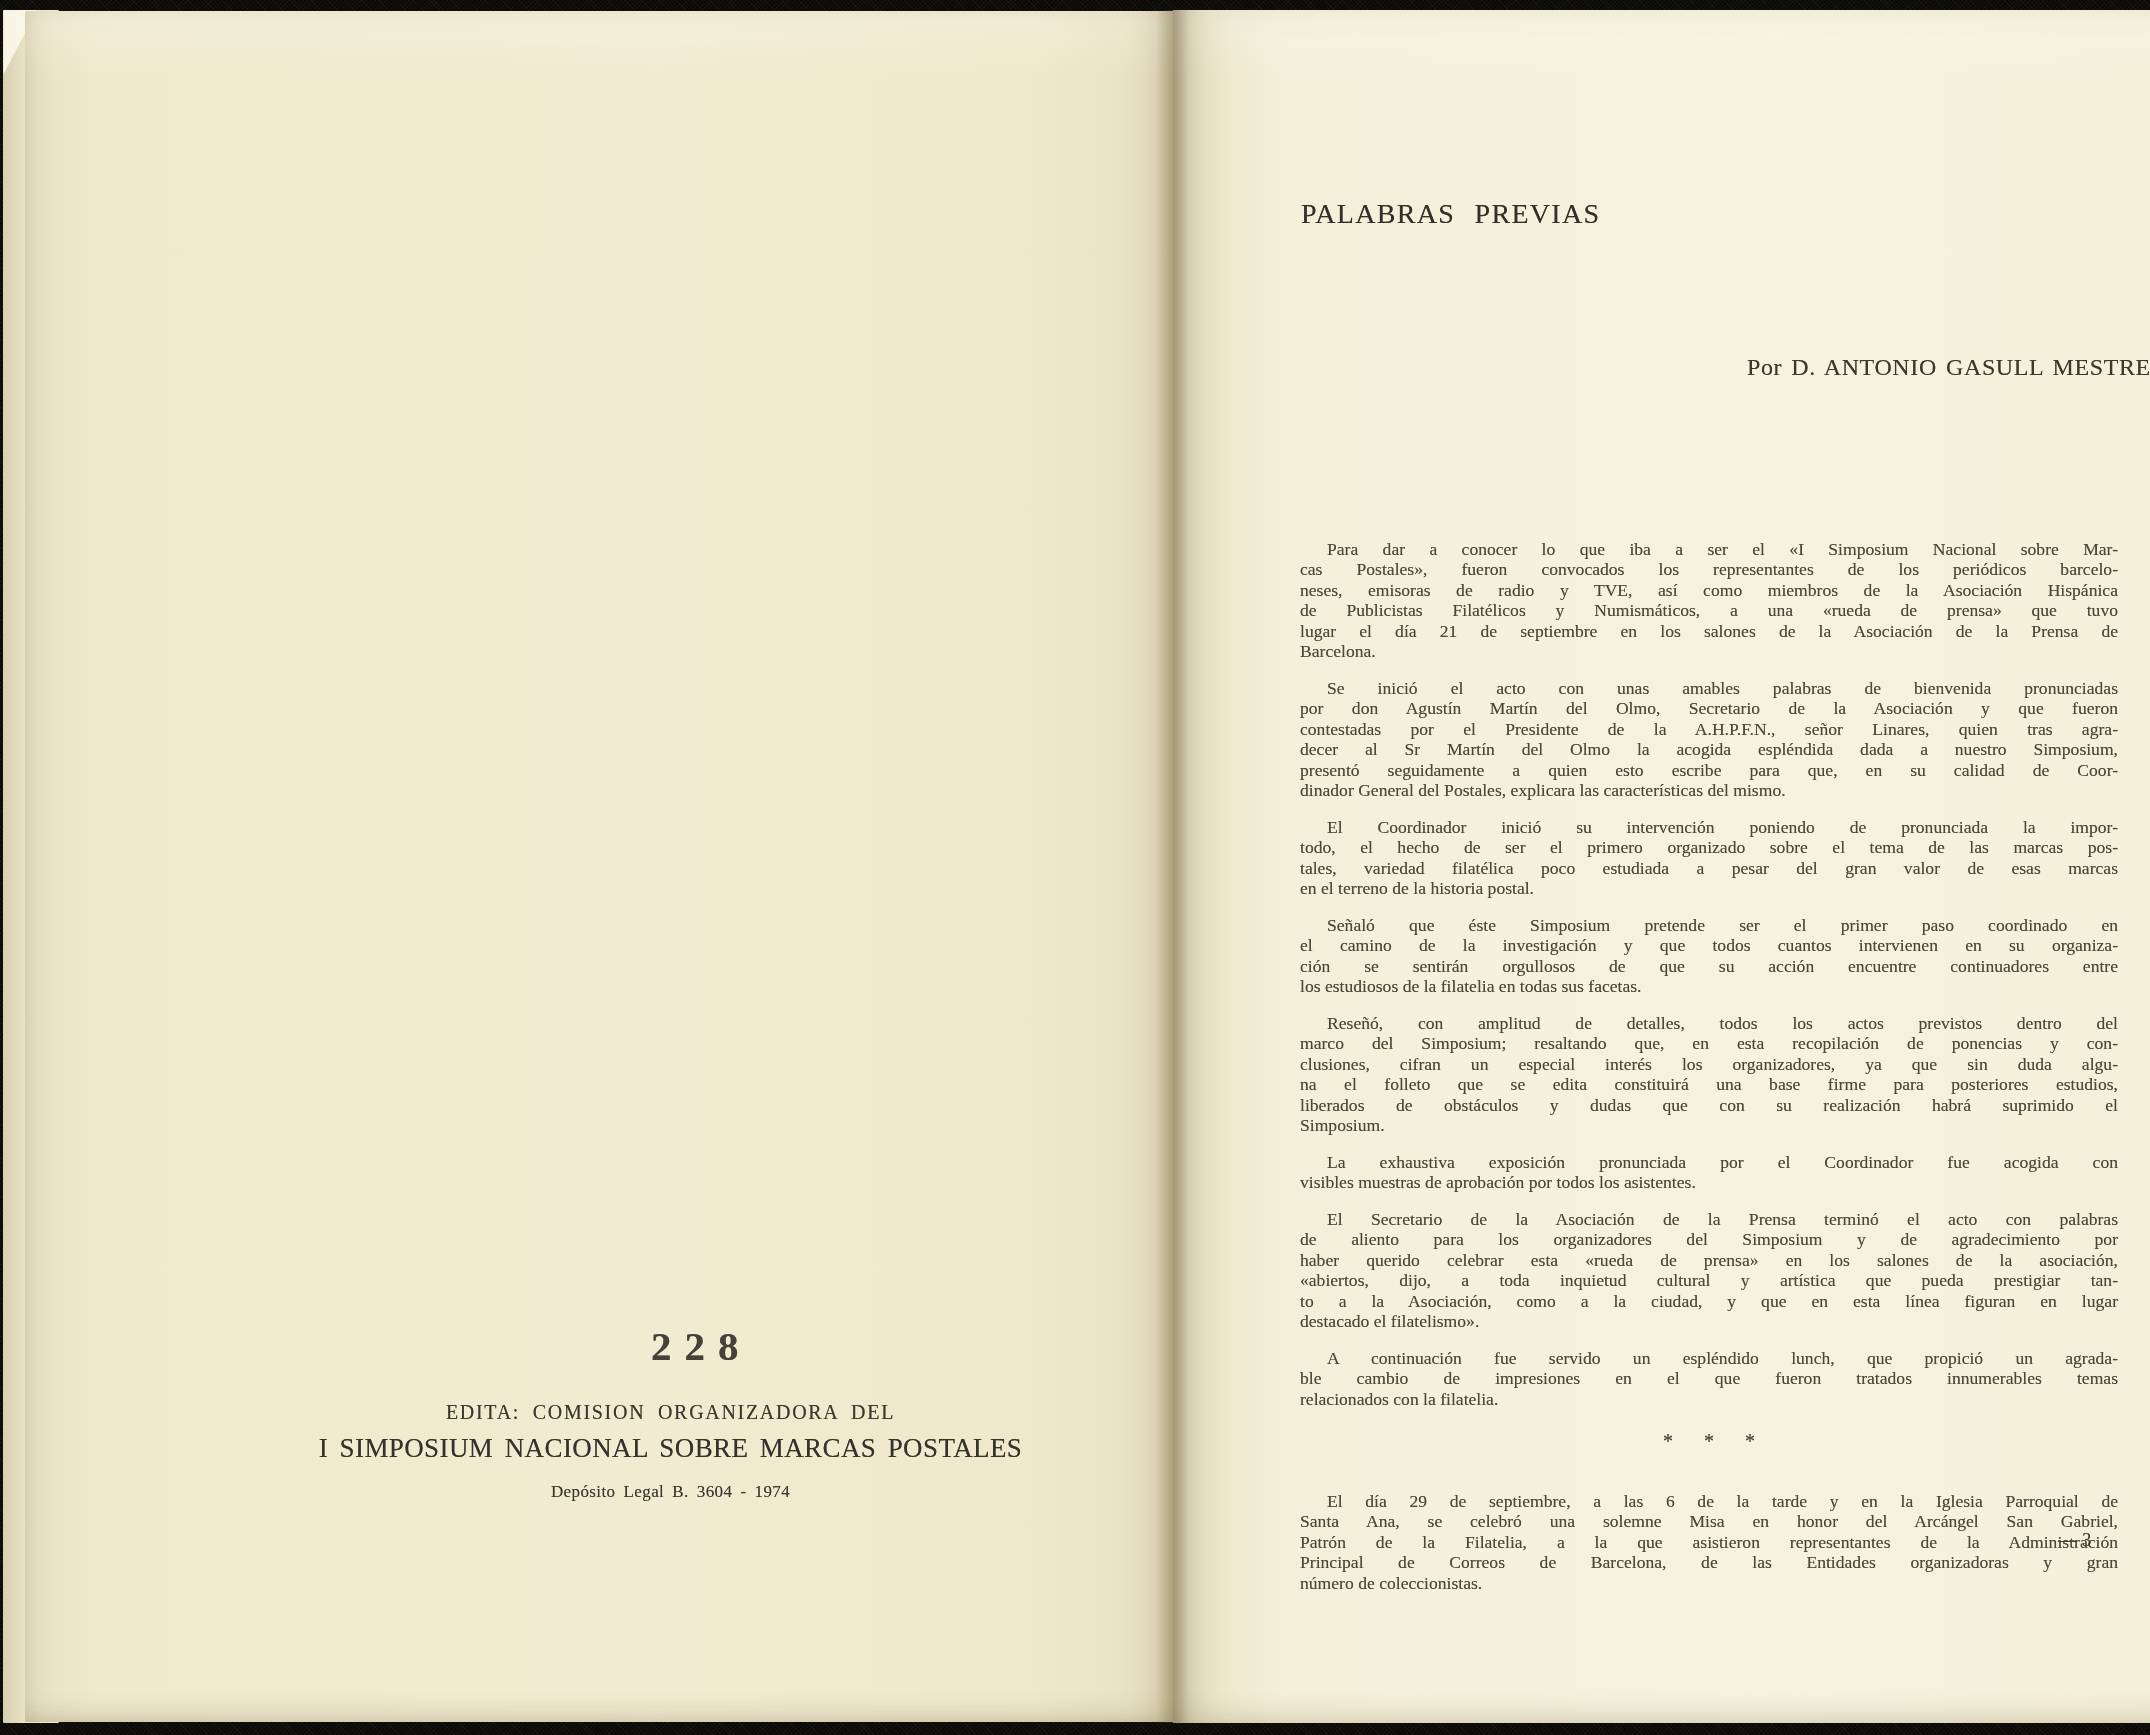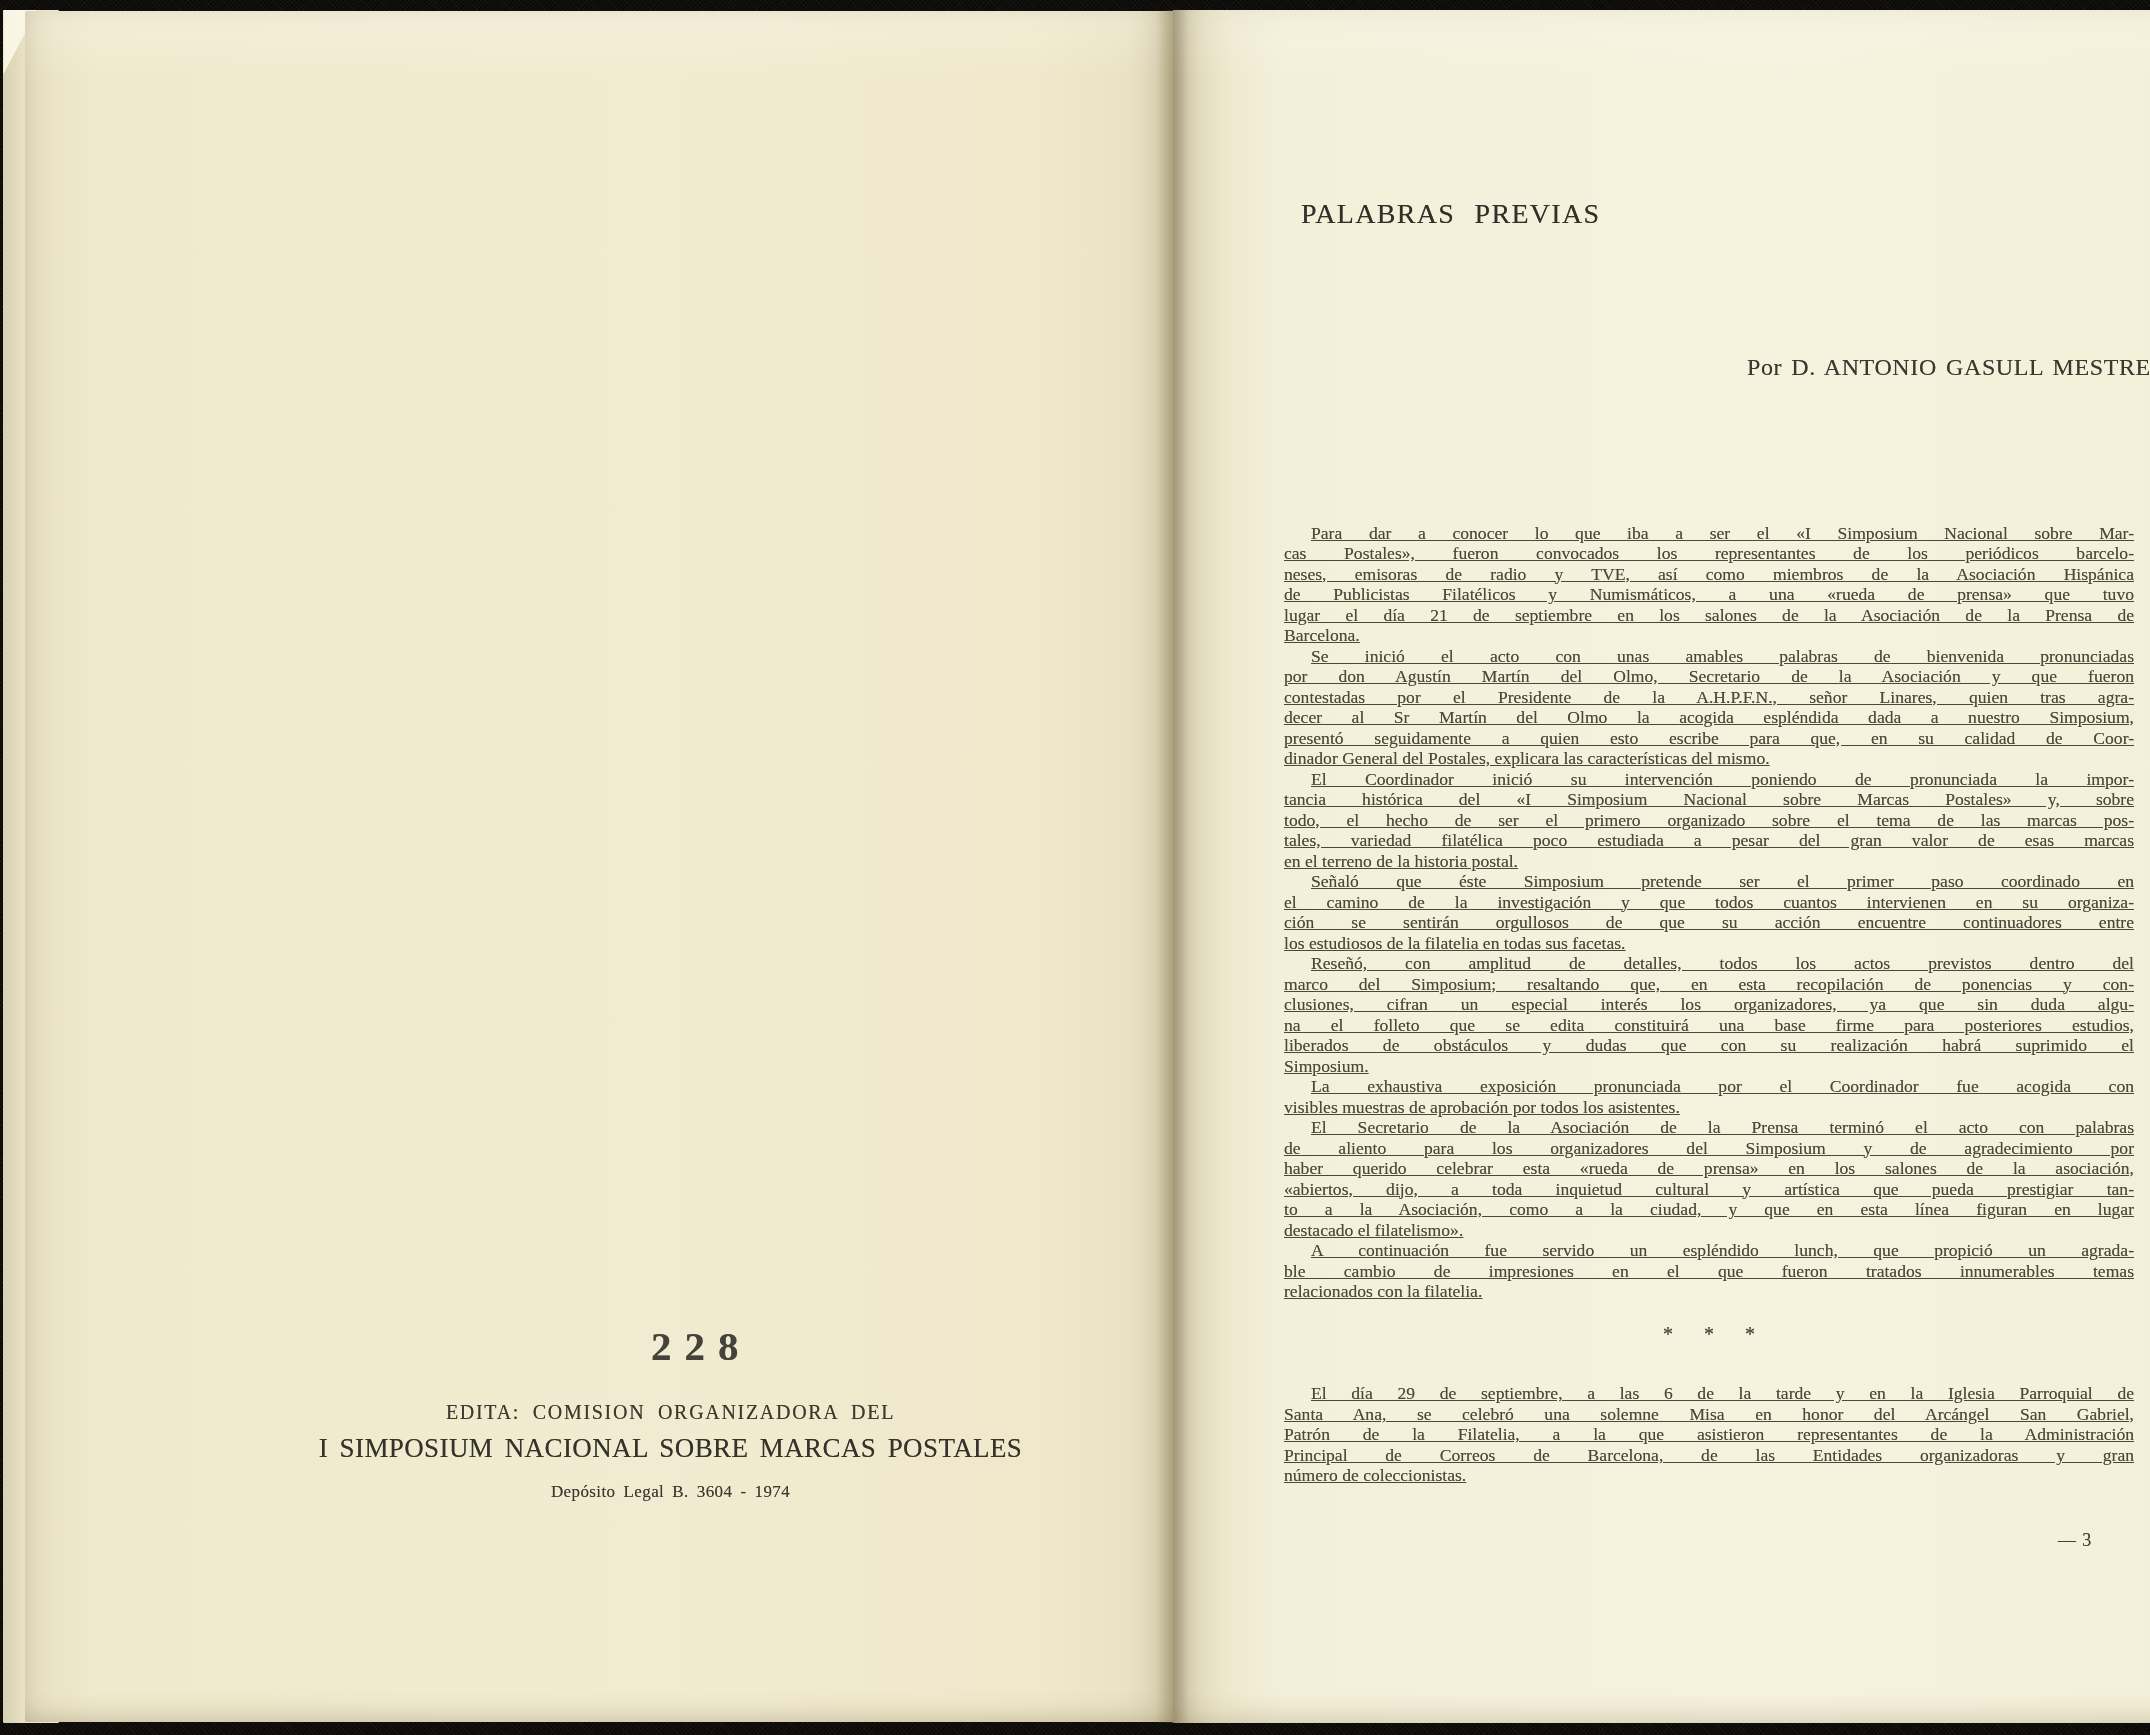--- a/index.html
+++ b/index.html
@@ -89,21 +89,21 @@
     font-size:24px;letter-spacing:0.6px;word-spacing:2.6px;
     color:#3a382f;
     text-shadow:0 0 0.3px rgba(58,54,45,0.55);
     white-space:nowrap;
   }
   .body-text{
     position:absolute;left:111px;top:513px;width:850px;
     font-size:17.6px;line-height:20.5px;color:#4b483a;
     text-shadow:0 0 0.3px rgba(65,60,48,0.5);
   }
-  .body-text .para{margin:0;text-decoration:underline;}
+  .body-text .para{margin:16px;}
   .body-text .line{
     display:block;
     text-align:justify;
     text-align-last:justify;
   }
   .body-text .line.last{text-align-last:left;}
   .body-text .line.first{text-indent:27px;}
   .body-text .separator{
     text-align:center;
     font-size:20px;
@@ -150,21 +150,20 @@
         <div class="para">
           <span class="line first">Se inició el acto con unas amables palabras de bienvenida pronunciadas</span>
           <span class="line">por don Agustín Martín del Olmo, Secretario de la Asociación y que fueron</span>
           <span class="line">contestadas por el Presidente de la A.H.P.F.N., señor Linares, quien tras agra-</span>
           <span class="line">decer al Sr Martín del Olmo la acogida espléndida dada a nuestro Simposium,</span>
           <span class="line">presentó seguidamente a quien esto escribe para que, en su calidad de Coor-</span>
           <span class="line last">dinador General del Postales, explicara las características del mismo.</span>
         </div>
         <div class="para">
           <span class="line first">El Coordinador inició su intervención poniendo de pronunciada la impor-</span>
-          <span class="line">tancia histórica del «I Simposium Nacional sobre Marcas Postales» y, sobre</span>
           <span class="line">todo, el hecho de ser el primero organizado sobre el tema de las marcas pos-</span>
           <span class="line">tales, variedad filatélica poco estudiada a pesar del gran valor de esas marcas</span>
           <span class="line last">en el terreno de la historia postal.</span>
         </div>
         <div class="para">
           <span class="line first">Señaló que éste Simposium pretende ser el primer paso coordinado en</span>
           <span class="line">el camino de la investigación y que todos cuantos intervienen en su organiza-</span>
           <span class="line">ción se sentirán orgullosos de que su acción encuentre continuadores entre</span>
           <span class="line last">los estudiosos de la filatelia en todas sus facetas.</span>
         </div>

